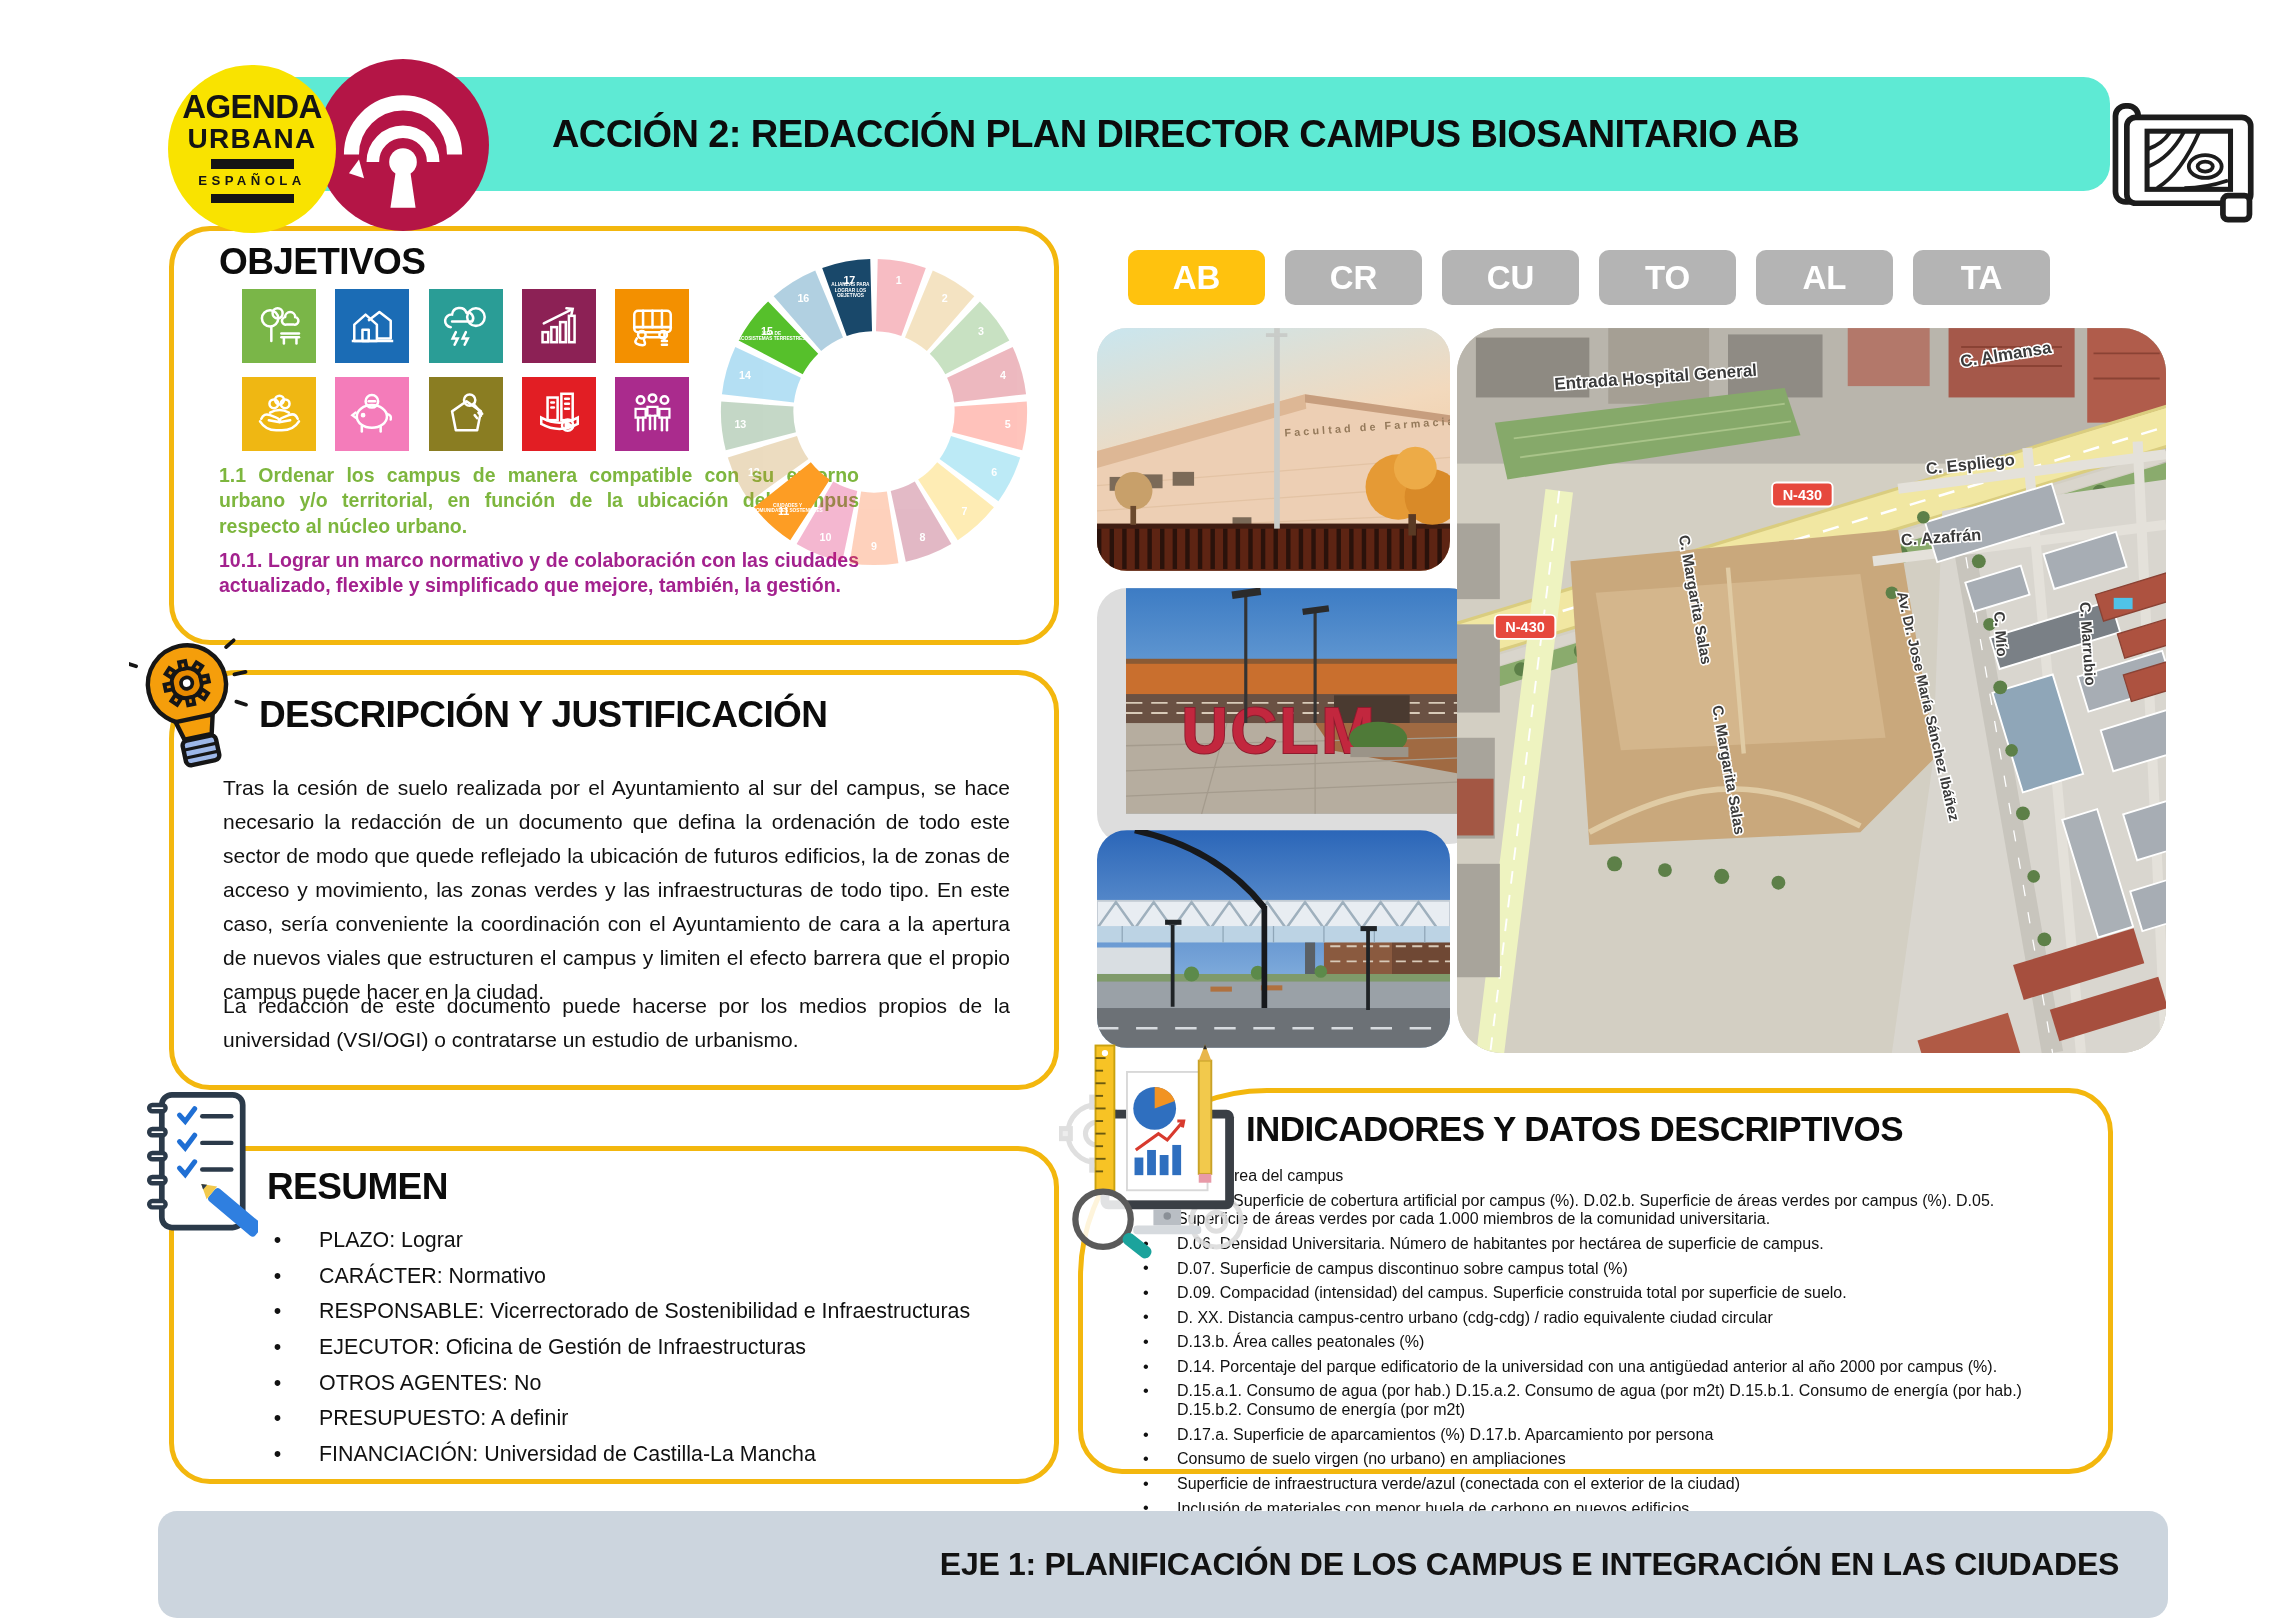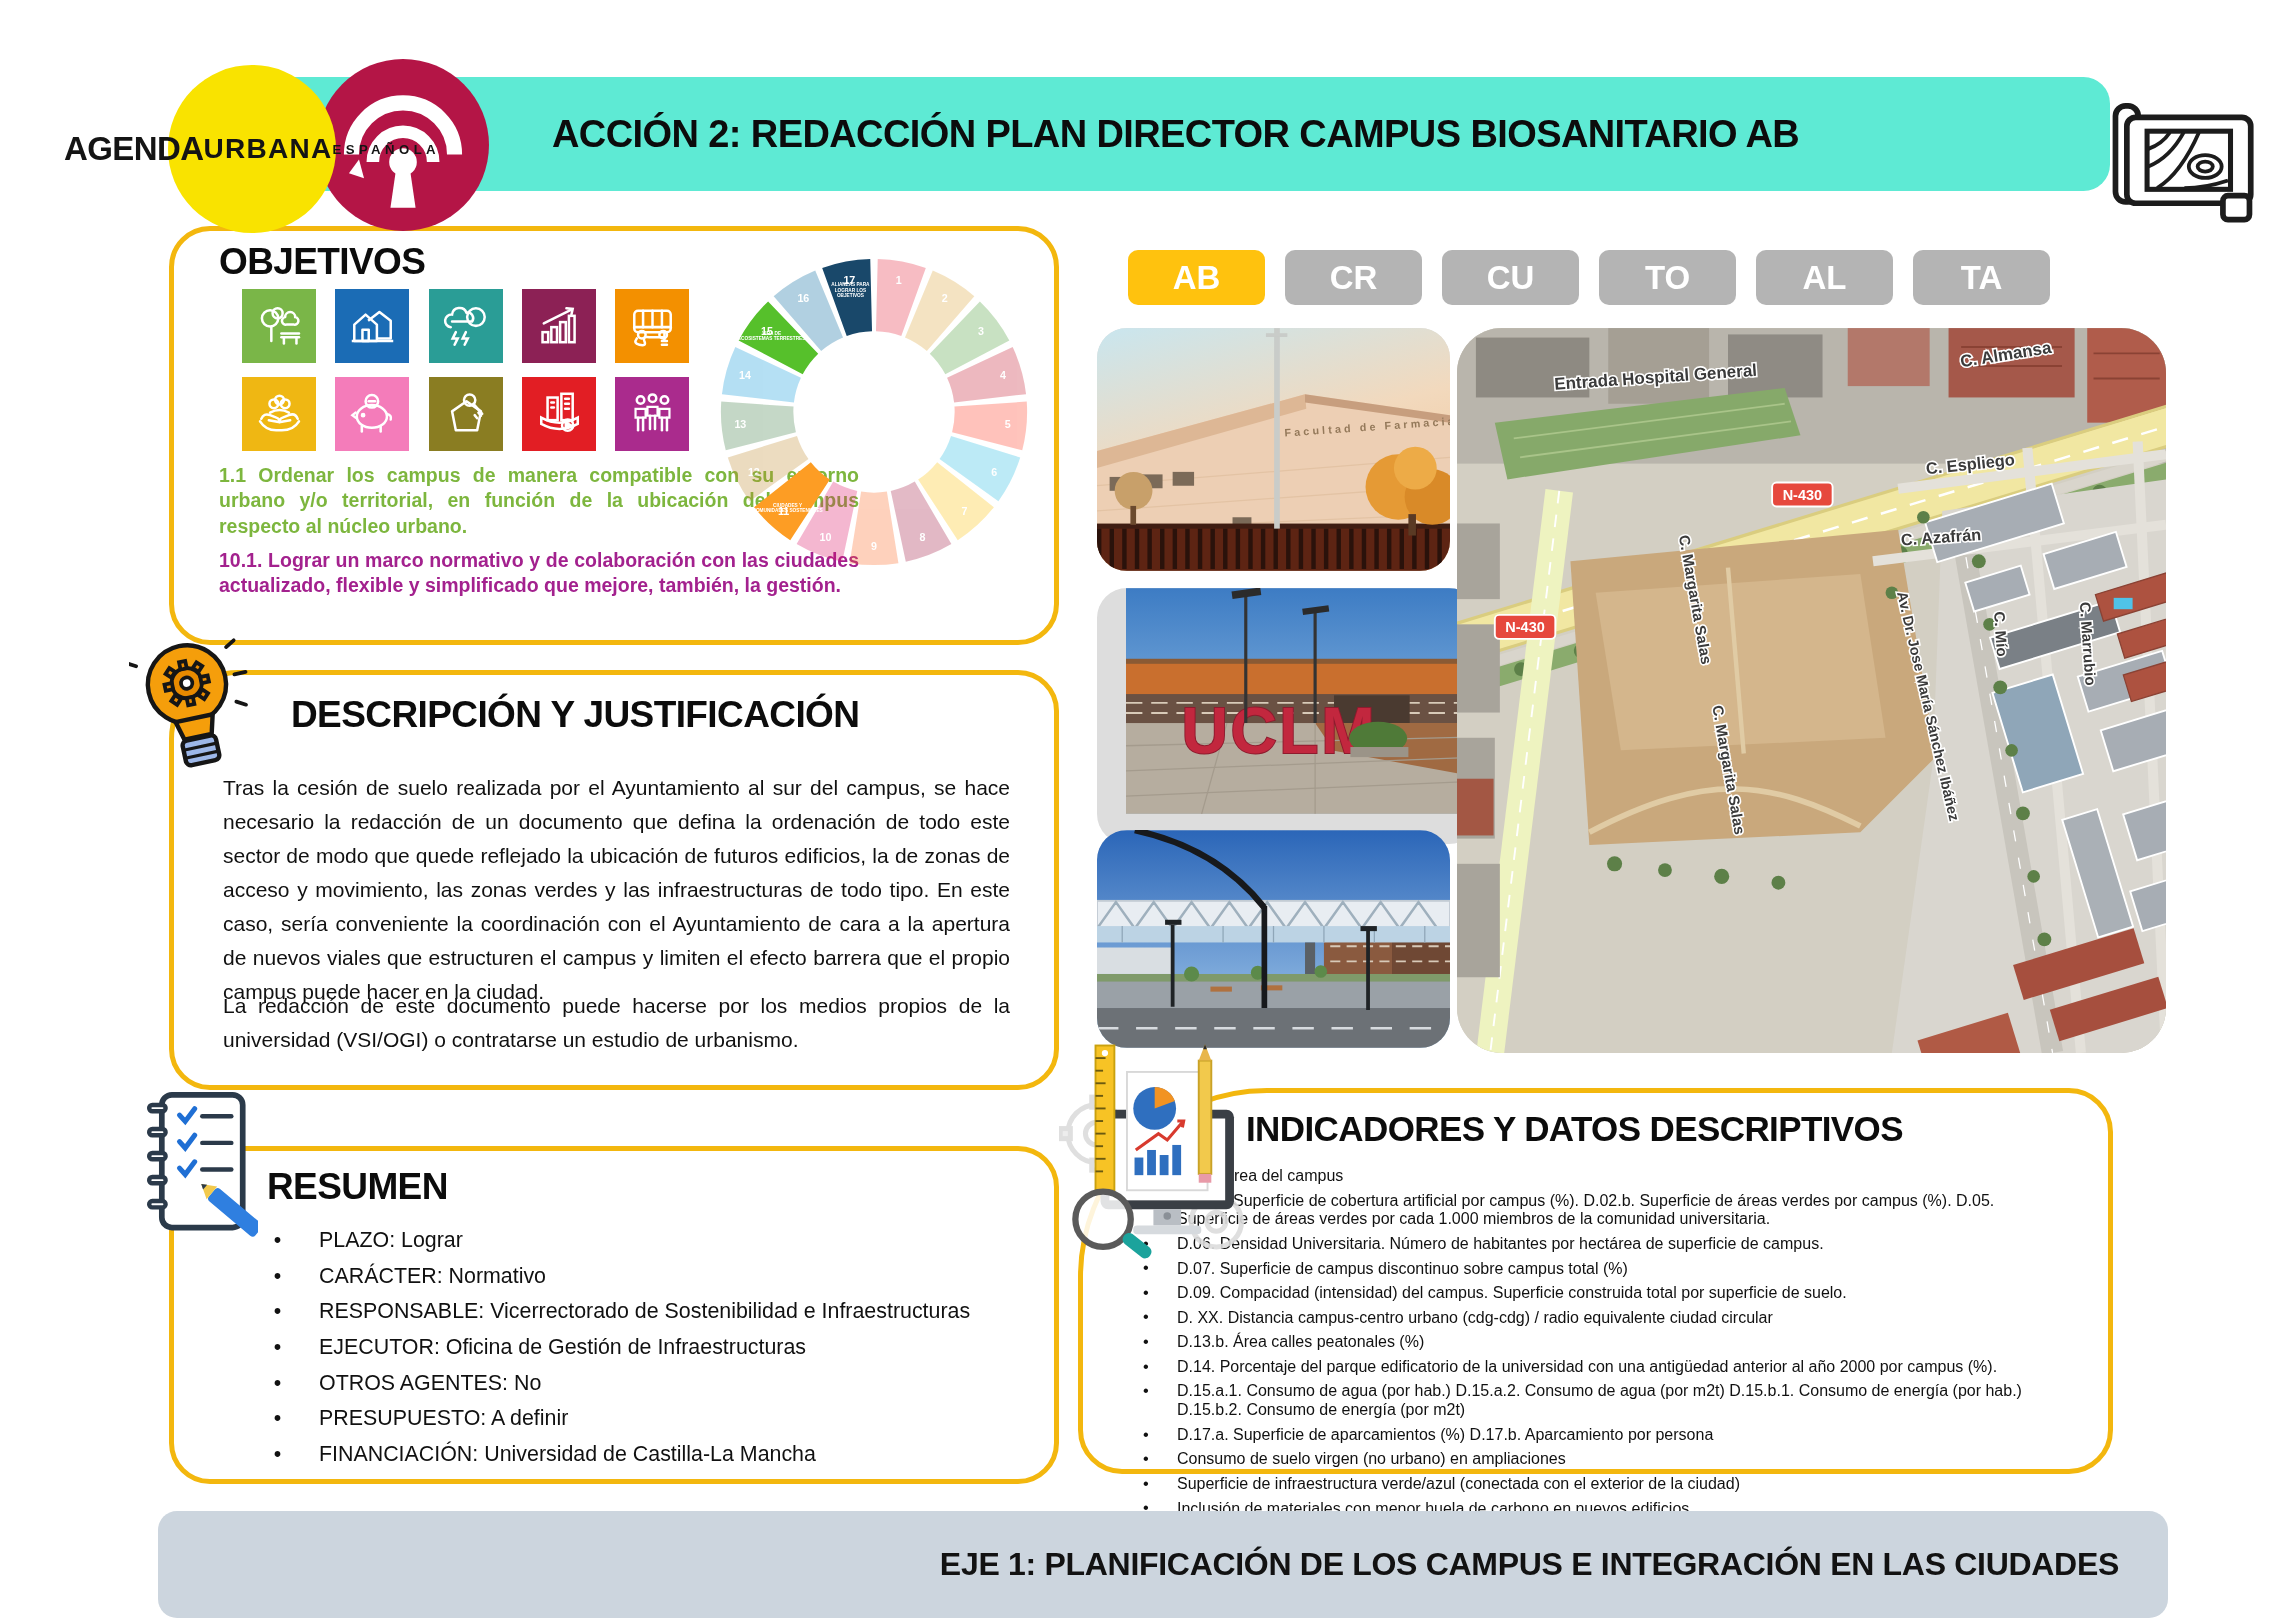--- a/index.html
+++ b/index.html
@@ -4,38 +4,38 @@
 <style>
   html,body{margin:0;padding:0;background:#ffffff;}
   body{font-family:"Liberation Sans", sans-serif;}
   #canvas{position:relative;width:2295px;height:1623px;background:#fff;overflow:hidden;}
   .abs{position:absolute;}
 
   
   #header-bar{left:265px;top:77px;width:1845px;height:114px;background:#5eead4;border-radius:26.5px;display:flex;align-items:center;}
   #page-title{padding-left:287px;font-size:38px;font-weight:800;letter-spacing:-0.6px;color:#0c0c0c;white-space:nowrap;}
   #logo-aue{left:168px;top:65px;width:168px;height:168px;border-radius:50%;background:#F9E300;z-index:3;
-    display:flex;flex-direction:row;align-items:center;justify-content:center;}
+    display:flex;flex-direction:column;align-items:center;justify-content:center;}
   #logo-aue .l1{font-size:33px;font-weight:900;letter-spacing:-0.6px;color:#141414;line-height:1.02;}
   #logo-aue .l2{font-size:28px;font-weight:900;letter-spacing:1.3px;color:#141414;line-height:1.05;}
   #logo-aue .bar{width:83px;height:9.5px;background:#141414;margin:5.7px 0 4.4px 0;}
   #logo-aue .l3{font-size:13.2px;font-weight:700;letter-spacing:4.4px;color:#141414;text-align:right;}
   #logo-uclm{left:317px;top:59px;width:172px;height:172px;border-radius:50%;background:#B41546;z-index:2;display:flex;align-items:center;justify-content:center;}
   #map-scroll-icon{left:2099px;top:92px;width:172px;height:134px;z-index:4;}
 
   
   .ybox{background:#fff;border:5.7px solid #F3B70E;}
   #objetivos-box{left:169px;top:226px;width:880px;height:409px;border-radius:41px;}
   #descripcion-box{left:169px;top:670px;width:880px;height:410px;border-radius:69px 41px 41px 41px;}
   #resumen-box{left:169px;top:1146px;width:880px;height:328px;border-radius:60px 41px 41px 41px;}
   #indicadores-box{left:1078px;top:1088px;width:1025px;height:376px;border-radius:189px 44px 44px 44px;}
 
   .sec-title{font-weight:900;color:#0c0c0c;letter-spacing:-0.6px;}
   #objetivos-title{left:45px;top:10px;font-size:37px;}
-  #descripcion-title{left:85px;top:19px;font-size:37px;margin-left:32px;}
+  #descripcion-title{left:85px;top:19px;font-size:37px;}
   #resumen-title{left:93px;top:15px;font-size:37px;}
   #indicadores-title{left:163px;top:16.4px;font-size:35px;}
 
   
   .obj-tile{position:absolute;width:74px;height:74px;display:flex;align-items:center;justify-content:center;}
   .obj-text{position:absolute;left:45px;width:640px;text-align:justify;font-size:19.5px;line-height:1.3;font-weight:600;}
   #obj-text-1{top:232px;color:#7DB63E;}
   #obj-text-2{top:317px;color:#A3218E;}
   #sdg-wheel{left:719px;top:257px;width:310px;height:310px;}
 

